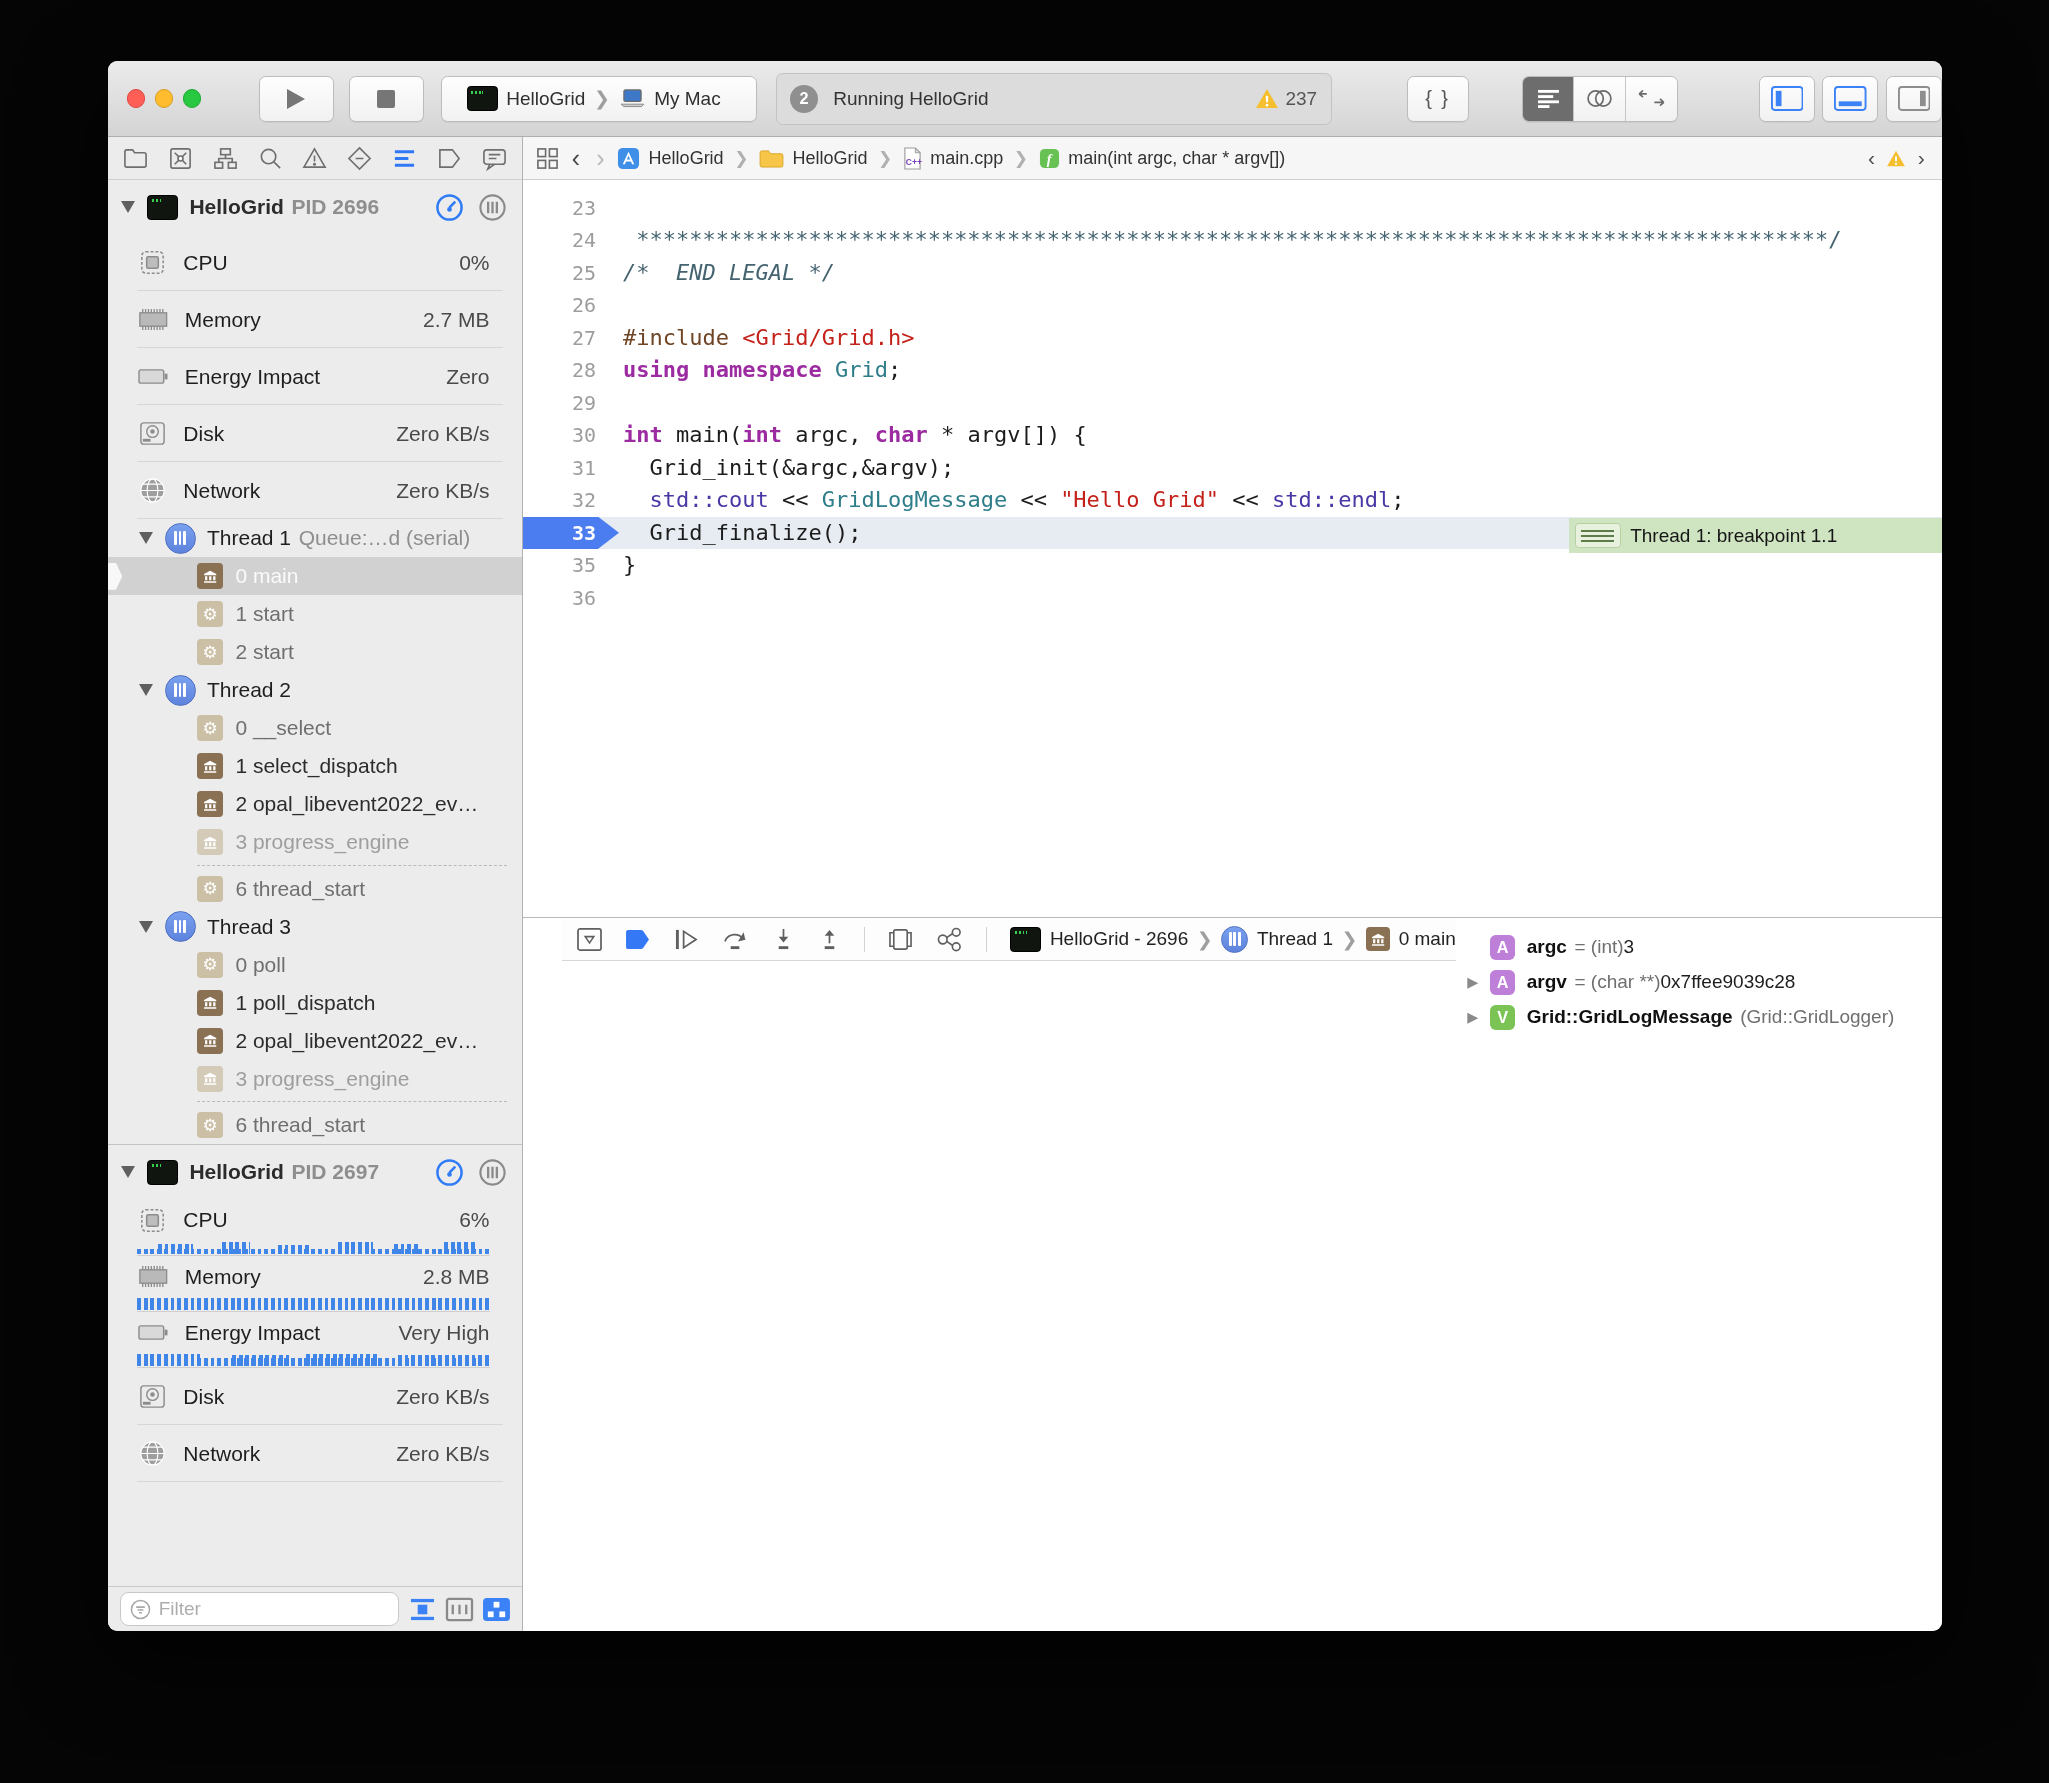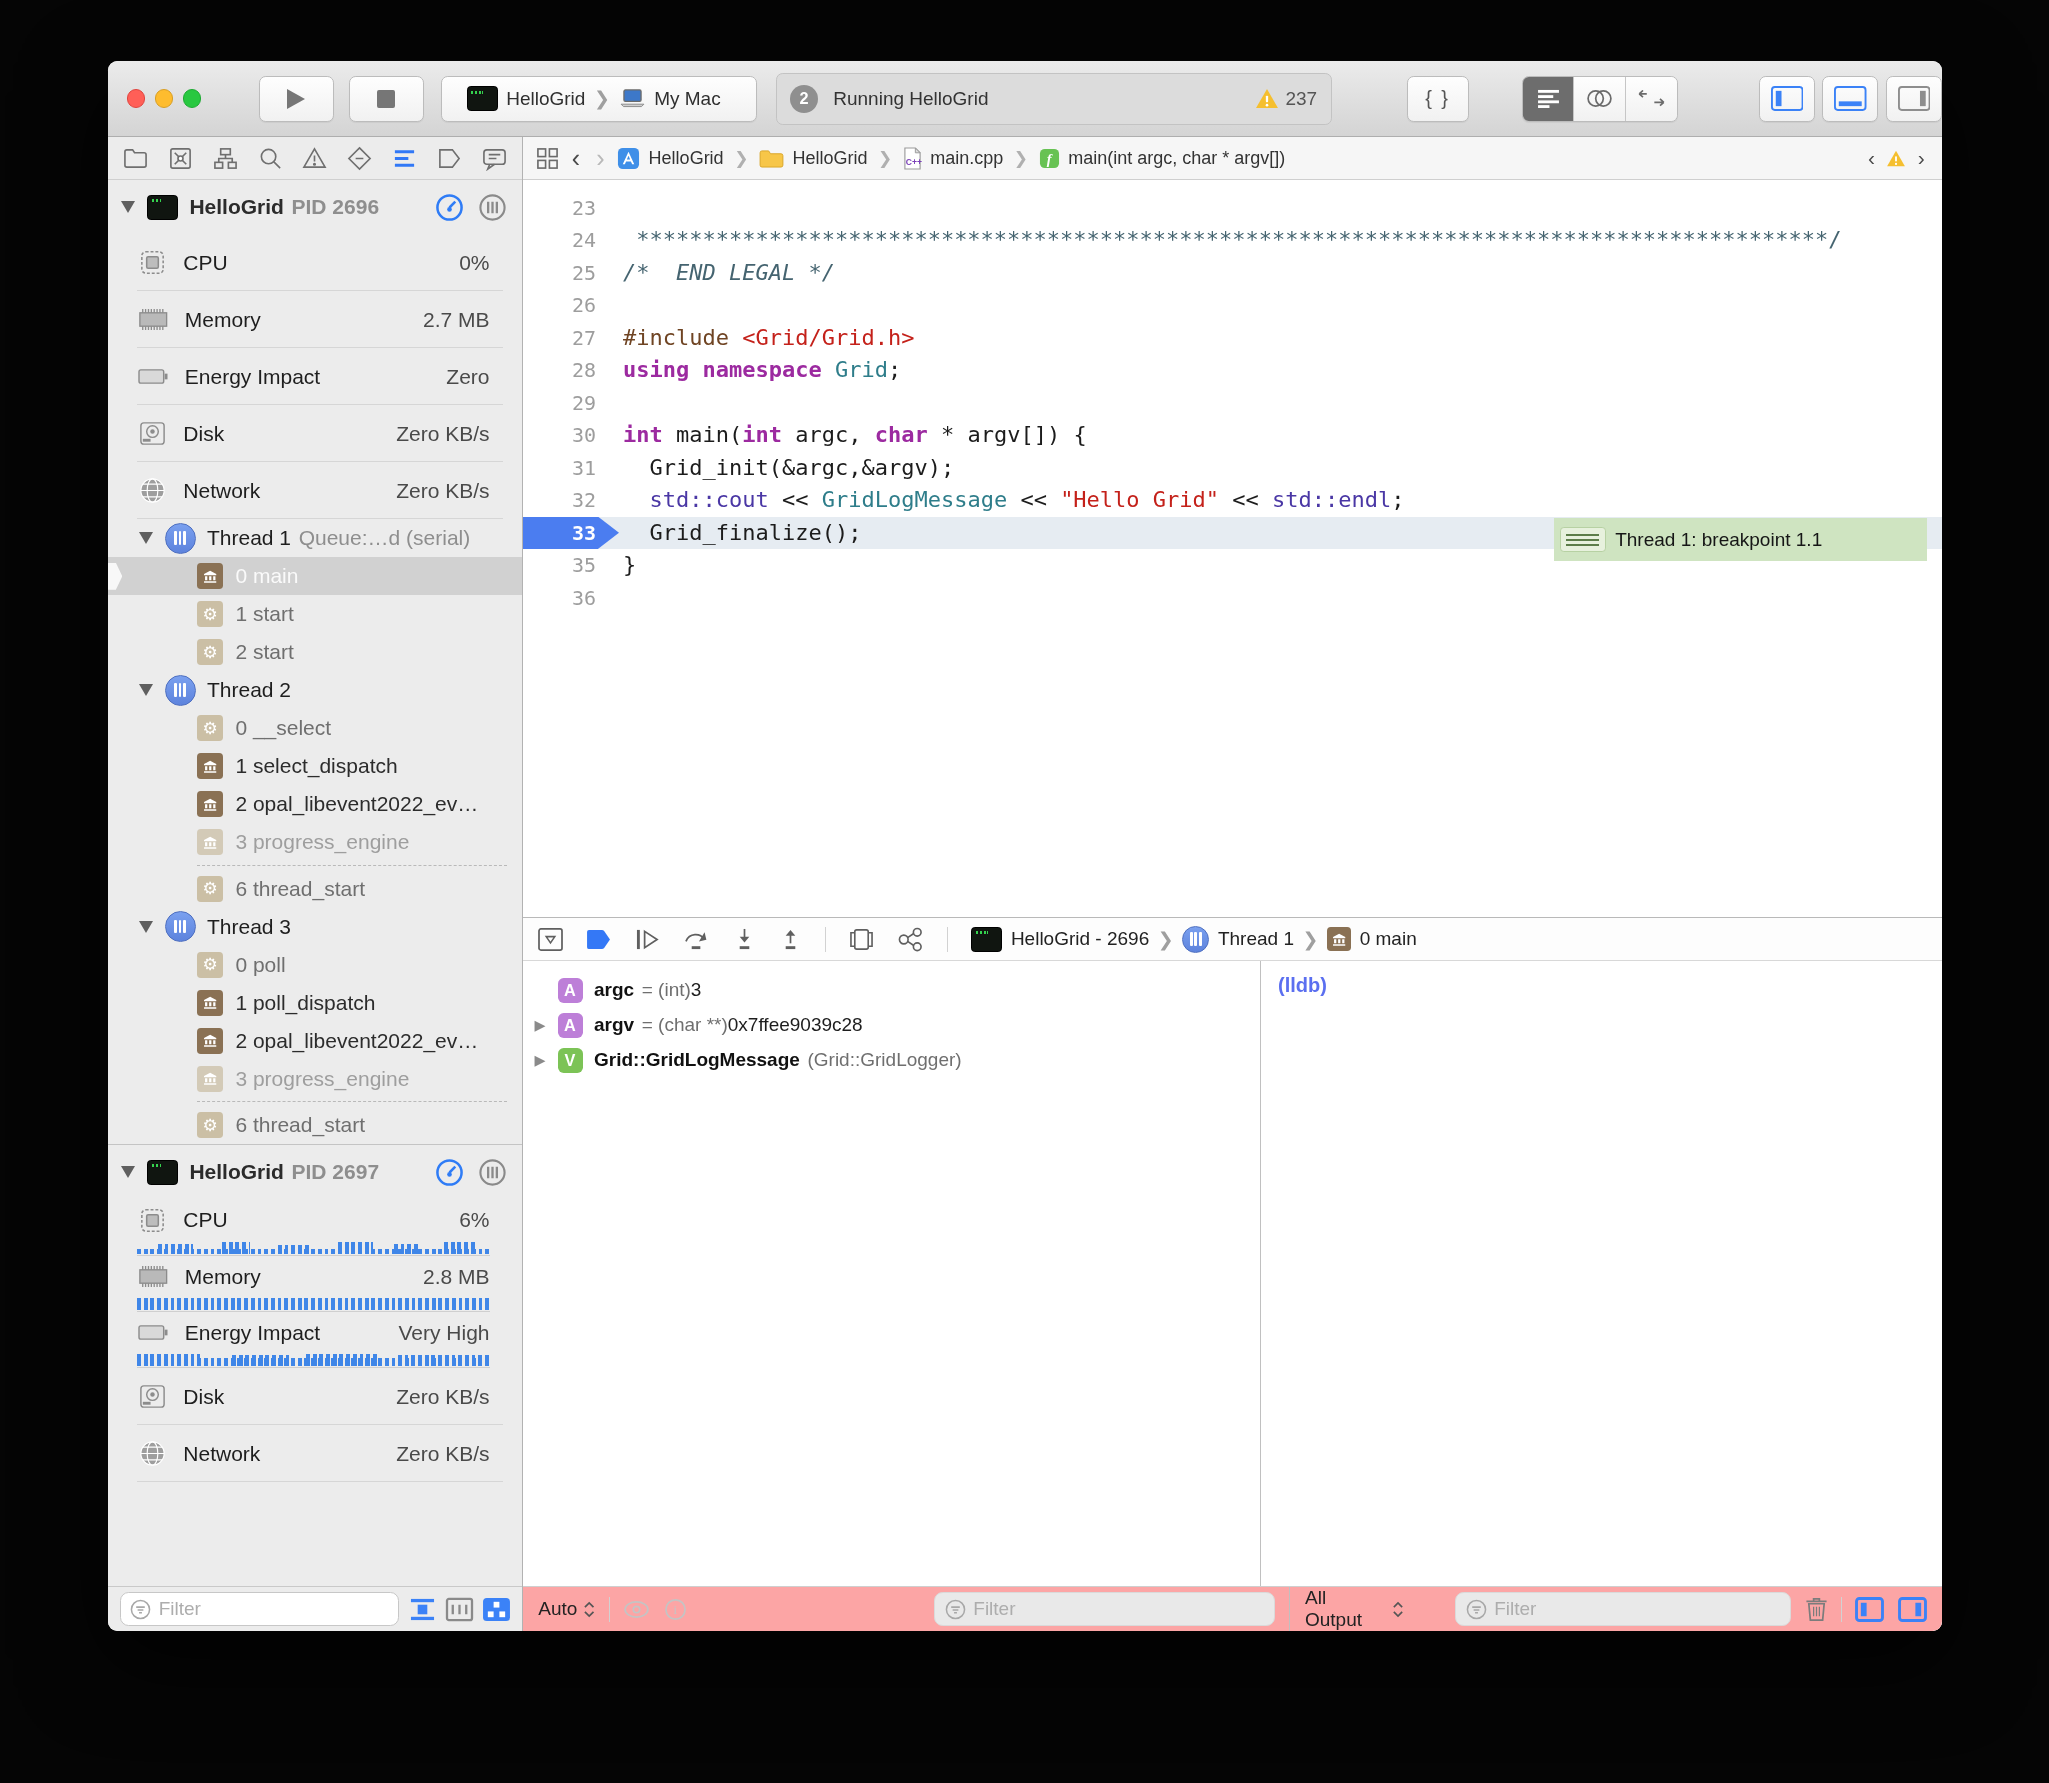--- a/index.html
+++ b/index.html
@@ -93,29 +93,29 @@
   .jumpbar .right{margin-left:auto;display:flex;align-items:center;gap:7.6px;}
   .code-area{flex:1;min-height:0;font-family:"DejaVu Sans Mono",monospace;font-size:22px;line-height:32.5px;padding-top:11.5px;position:relative;overflow:hidden;}
   .cl{height:32.5px;display:flex;position:relative;white-space:pre;}
   .cl .gut{width:73px;flex:none;text-align:right;color:#9d9d9d;font-size:20px;}
   .cl .src{padding-left:27px;}
   .cl.cur{background:#e6ecf2;}
   .cl.cur .gut{visibility:hidden;}
   .cl .ptr{position:absolute;left:0;top:0;width:96px;height:32.5px;background:#4b7df0;color:#fff;font-weight:bold;font-size:20px;
            clip-path:polygon(0 0,78% 0,100% 50%,78% 100%,0 100%);display:flex;align-items:center;}
   .cl .ptr span{width:73px;text-align:right;display:block;}
-  .annot{position:absolute;right:15px;top:1.9px;height:43px;background:#cfe4c1;display:flex;align-items:center;gap:9.6px;
+  .annot{position:absolute;right:0;top:1.9px;height:35px;background:#cfe4c1;display:flex;align-items:center;gap:9.6px;
          padding:0 15.3px 0 5.7px;width:352px;font-family:"Liberation Sans",sans-serif;font-size:19px;color:#161616;}
   .annot .aic{width:32.5px;height:23px;background:#e7f1dd;border:1px solid #b7d1a3;border-radius:3.8px;display:flex;flex-direction:column;justify-content:center;gap:2.9px;padding:0 5.7px;}
   .annot .aic b{height:1.9px;background:#5c7d49;display:block;}
   .tok-cmt{color:#456470;} .tok-cmt-i{color:#456470;font-style:italic;}
   .tok-pre{color:#6f4423;} .tok-str{color:#c4211a;} .tok-kw{color:#9c2aa0;font-weight:bold;}
   .tok-type{color:#2e7d8a;} .tok-std{color:#4a37a5;} .tok-num{color:#2a2fd1;} .tok-plain{color:#1c1c1c;}
   
-  .debug-area{flex:none;border-top:1px solid #b9b9b9;display:flex;flex-direction:column;height:713px;}
+  .debug-area{flex:none;border-top:1px solid #b9b9b9;display:flex;height:713px;padding-left:39px;}
   .debug-bar{height:42px;flex:none;border-bottom:1px solid #d8d8d8;background:#fdfdfd;display:flex;align-items:center;padding-left:15.3px;gap:23px;font-size:19px;color:#222;}
   .dsep{width:1px;height:25px;background:#d2d2d2;}
   .dpath{display:flex;align-items:center;gap:8.6px;}
   .debug-panes{flex:1;display:flex;min-height:0;}
   .vars-pane{flex:none;width:737px;border-right:1px solid #c0c0c0;padding-top:11.5px;overflow:hidden;}
   .var-row{height:35px;display:flex;align-items:center;padding-left:11.5px;font-size:19px;}
   .var-disc{width:23px;color:#8a8a8a;font-size:14.3px;flex:none;}
   .vbadge{width:25px;height:25px;border-radius:5.7px;color:#fff;font-weight:bold;font-size:16.3px;display:flex;align-items:center;justify-content:center;flex:none;}
   .vbadge.purple{background:#bd7fd8;}
   .vbadge.green{background:#7cc356;}

